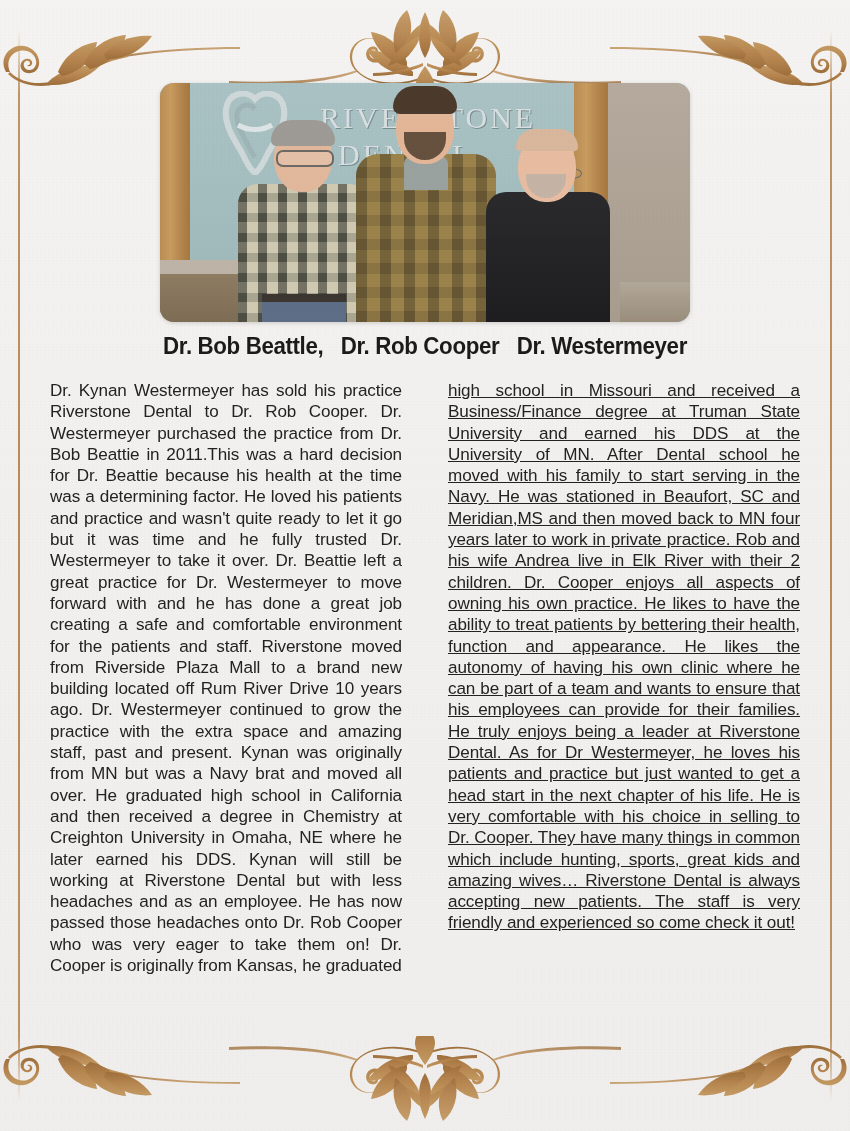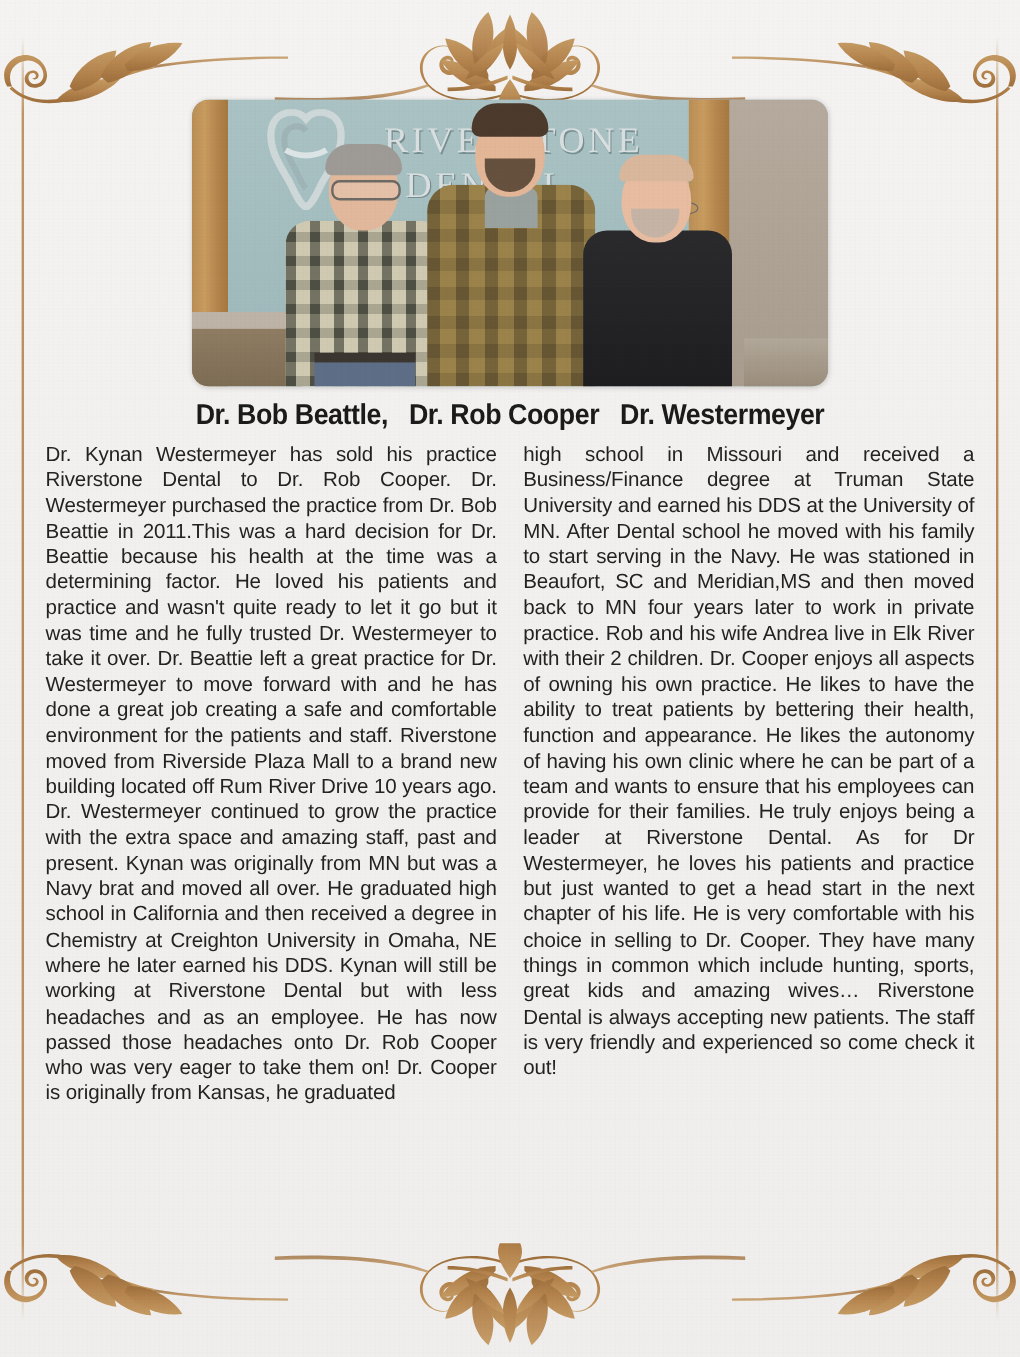--- a/index.html
+++ b/index.html
@@ -226,22 +226,22 @@
     width: 376px;
     font-size: 17.1px;
     line-height: 21.3px;
     text-align: justify;
     color: #232323;
     font-family: "Liberation Sans", sans-serif;
     letter-spacing: -0.1px;
     word-spacing: 0px;
     hyphens: none;
   }
-  .column p { margin: 0; text-align: justify; text-align-last: left; }
-  .column.right p:last-child { text-align-last: left; }
+  .column p { margin: 12px; text-align: justify; text-align-last: left; }
+  .column.right p:last-child { text-align-last: left; text-decoration: underline; }
 </style>
 </head>
 <body>
 
 <div id="page">
 
   <div class="side-rule left"></div>
   <div class="side-rule right"></div>
 
   <div class="flourish-band top">

